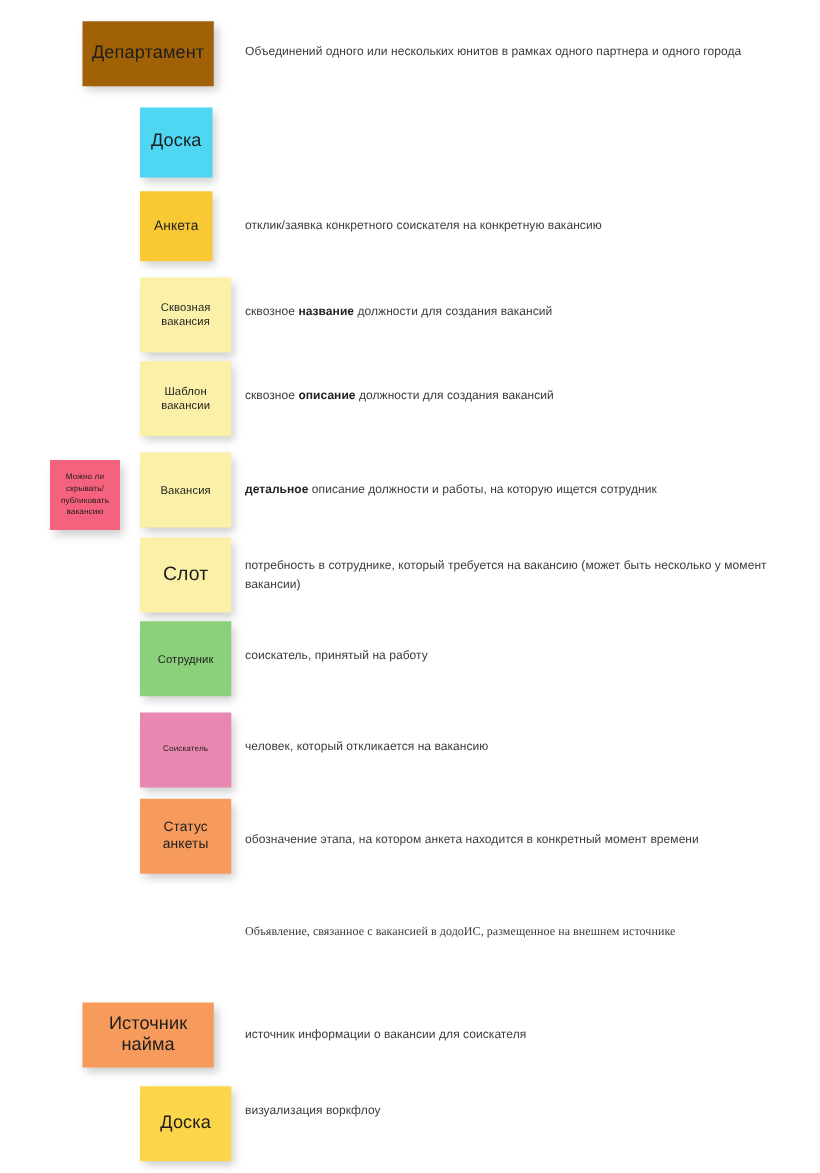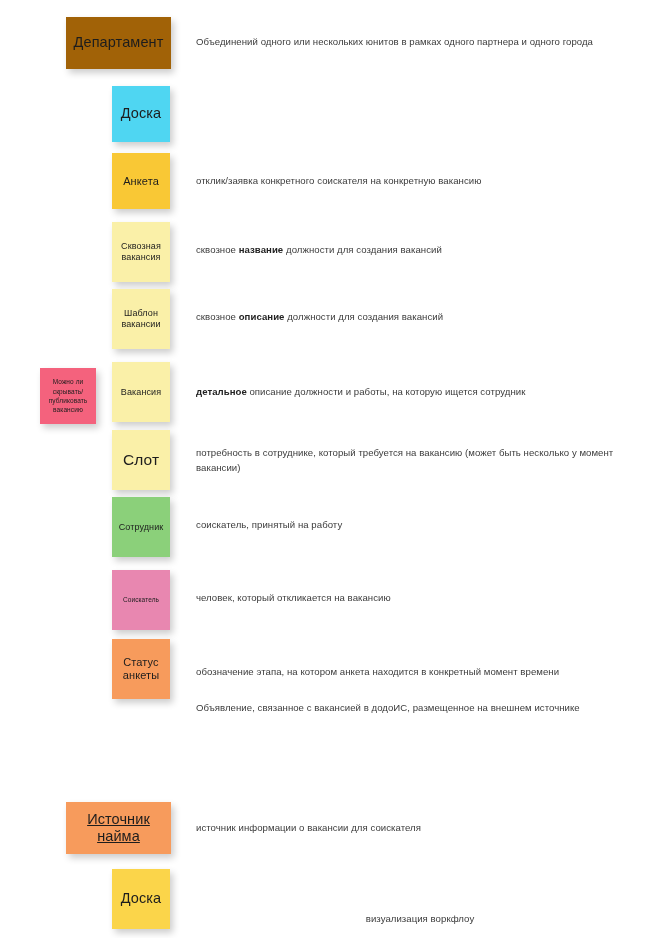--- a/index.html
+++ b/index.html
@@ -34,21 +34,21 @@
     line-height: 1.18;
     padding: 2px 4px;
     box-shadow: 3px 4px 7px rgba(0,0,0,0.20);
     white-space: pre-line;
     letter-spacing: 0.1px;
   }
 
   
   .note.wide   { width: 105px; height: 52px; }
   .note.square { width: 58px;  height: 56px; }
-  .note.tall   { width: 58px;  height: 60px; }
+  .note.tall   { width: 73px;  height: 60px; }
   .note.big    { width: 60px;  height: 72px; }
   .note.memo   { width: 56px;  height: 56px; }
 
   
   .fs-xl  { font-size: 15.5px; }
   .fs-lg  { font-size: 14.5px; }
   .fs-md  { font-size: 11px; }
   .fs-sm  { font-size: 9px; }
   .fs-xs  { font-size: 6.5px; line-height: 1.45; }
 
@@ -83,23 +83,23 @@
     <div class="desc" style="top: 385px;"><b>детальное</b> описание должности и работы, на которую ищется сотрудник</div>
     <div class="note tall fs-xl" style="left: 112px; top: 430px; background: rgb(250, 240, 168);">Слот</div>
     <div class="desc" style="top: 446px;">потребность в сотруднике, который требуется на вакансию (может быть несколько у момент вакансии)</div>
     <div class="note tall fs-sm" style="left: 112px; top: 497px; background: rgb(139, 208, 122);">Сотрудник</div>
     <div class="desc" style="top: 518px;">соискатель, принятый на работу</div>
     <div class="note tall fs-xs" style="left: 112px; top: 570px; background: rgb(232, 135, 176);">Соискатель</div>
     <div class="desc" style="top: 591px;">человек, который откликается на вакансию</div>
     <div class="note tall fs-md" style="left: 112px; top: 639px; background: rgb(247, 155, 92);">Статус
 анкеты</div>
     <div class="desc" style="top: 665px;">обозначение этапа, на котором анкета находится в конкретный момент времени</div>
-    <div class="desc" style="top: 701px;">Объявление, связанное с вакансией в додоИС, размещенное на внешнем источнике</div>
-    <div class="note wide fs-lg" style="left: 66px; top: 802px; background: rgb(247, 155, 92); text-decoration: underline;">Источник
+    <div class="desc" style="top: 739px; font-family: Liberation Serif, serif;">Объявление, связанное с вакансией в додоИС, размещенное на внешнем источнике</div>
+    <div class="note wide fs-lg" style="left: 66px; top: 802px; background: rgb(247, 155, 92);">Источник
 найма</div>
     <div class="desc" style="top: 821px;">источник информации о вакансии для соискателя</div>
     <div class="note tall fs-lg" style="left: 112px; top: 869px; background: rgb(251, 213, 74);">Доска</div>
-    <div class="desc" style="top: 912px; text-align: center;">визуализация воркфлоу</div>
+    <div class="desc" style="top: 882px;">визуализация воркфлоу</div>
     <div class="note memo fs-xs" style="left: 40px; top: 368px; background: rgb(244, 98, 125);">Можно ли
 скрывать/
 публиковать
 вакансию</div>
   </div>
 
 </body></html>

